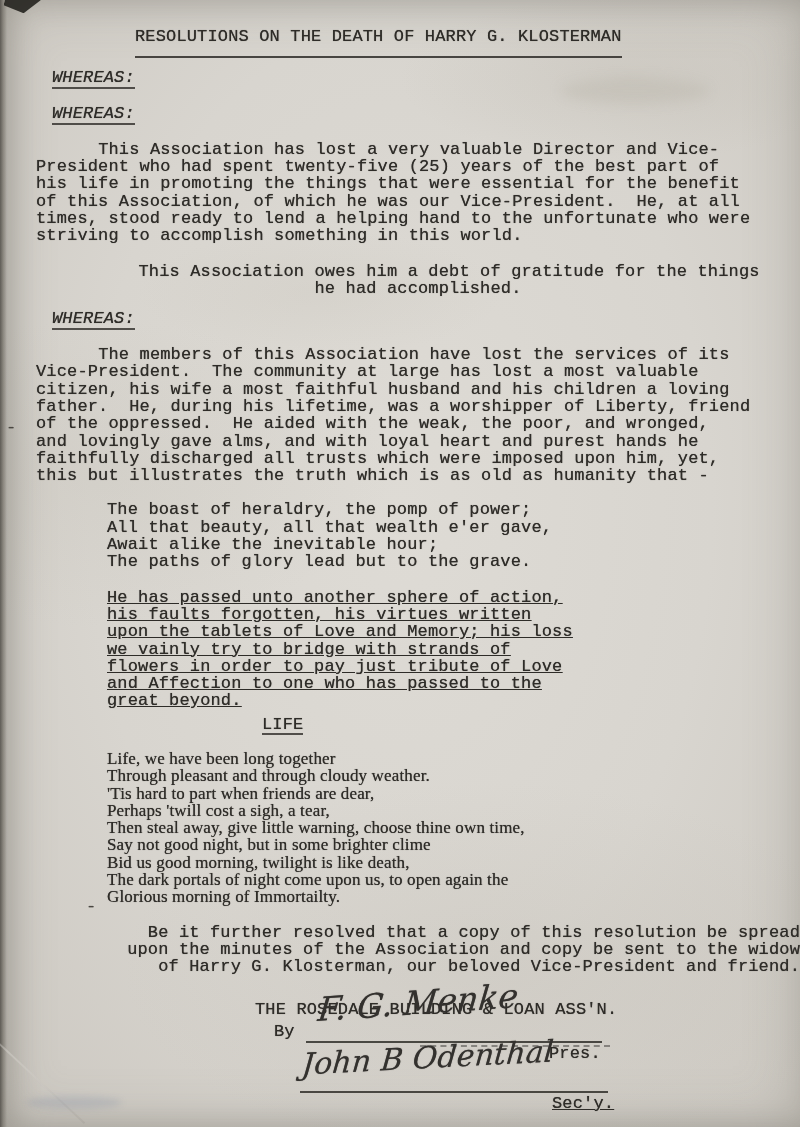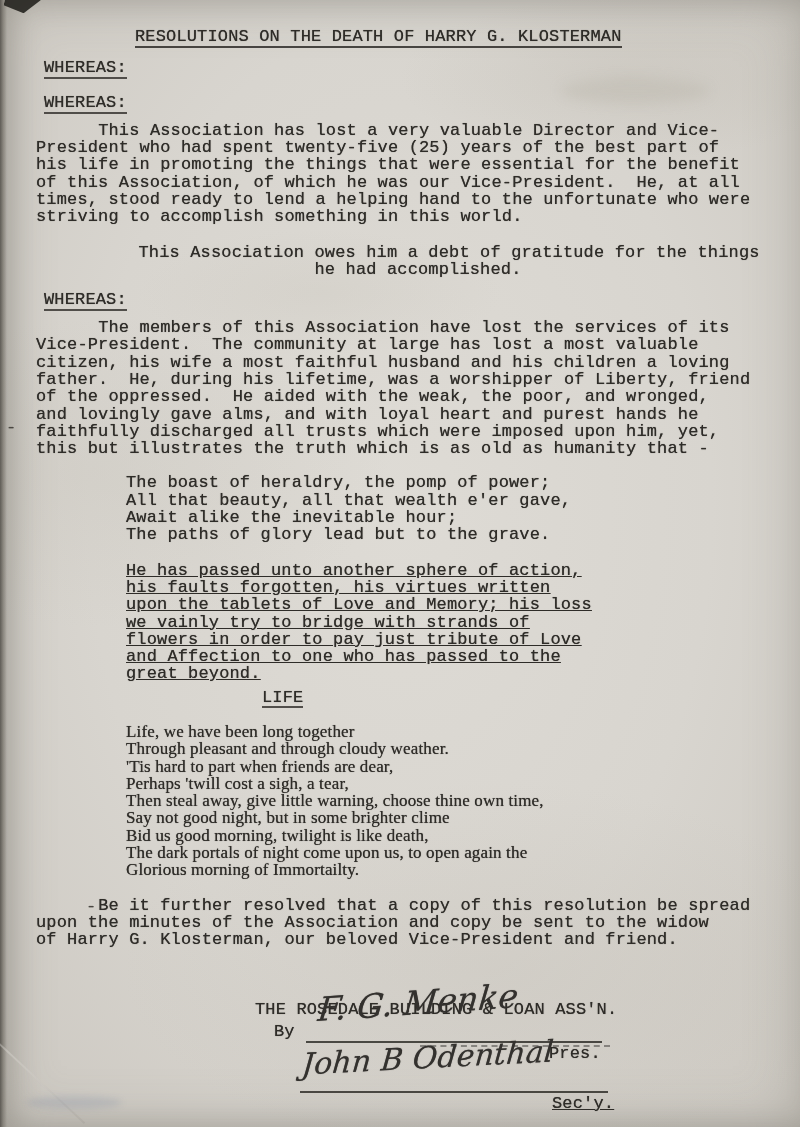--- a/index.html
+++ b/index.html
@@ -22,39 +22,40 @@
     position:absolute; left:36px; right:0; top:0;
     padding-top:28px;
     font-size:17px; line-height:17.3px; letter-spacing:0.15px;
     text-shadow:0 0 0.7px rgba(46,44,40,0.85);
   }
   .typed{ white-space:pre-wrap; margin:0; }
   .doc-title{
     margin:0 0 0 99px;
     width:max-content;
     border-bottom:2px solid rgba(46,44,40,0.85);
-    padding-bottom:1px;
+    padding-bottom:11px;
   }
   .whereas{
     width:max-content;
     border-bottom:2px solid rgba(46,44,40,0.80);
     padding-bottom:0.5px;
-    margin:8px;
+    margin:16px;
+    font-style:italic;
   }
   .mt-whereas1{margin-top:11px;}
   .mt-para{margin-top:2px;}
   .mt-whereas2{margin-top:15px;}
   .mt-p3{margin-top:18px;text-align:center;}
   .mt-whereas3{margin-top:13px;}
   .mt-verse1{margin-top:17px;}
   .mt-verse2{margin-top:18px;text-decoration:underline;}
   .mt-life{margin-top:6px;}
   .mt-poem{margin-top:15px;font-family:Liberation Serif, serif;}
-  .mt-closing{margin-top:18px;}
-  .verse{margin-left:90px;}
+  .mt-closing{margin-top:18px;text-align:right;}
+  .verse{margin-left:71px;}
   .life-heading{
     margin-left:226px;
     width:max-content;
     border-bottom:2px solid rgba(46,44,40,0.80);
   }
   .margin-dash{
     position:absolute; font-size:17px; line-height:17px;
     color:#4a4742; text-shadow:0 0 0.6px rgba(74,71,66,0.8);
   }
   .dash1{left:6px; top:419px;}

